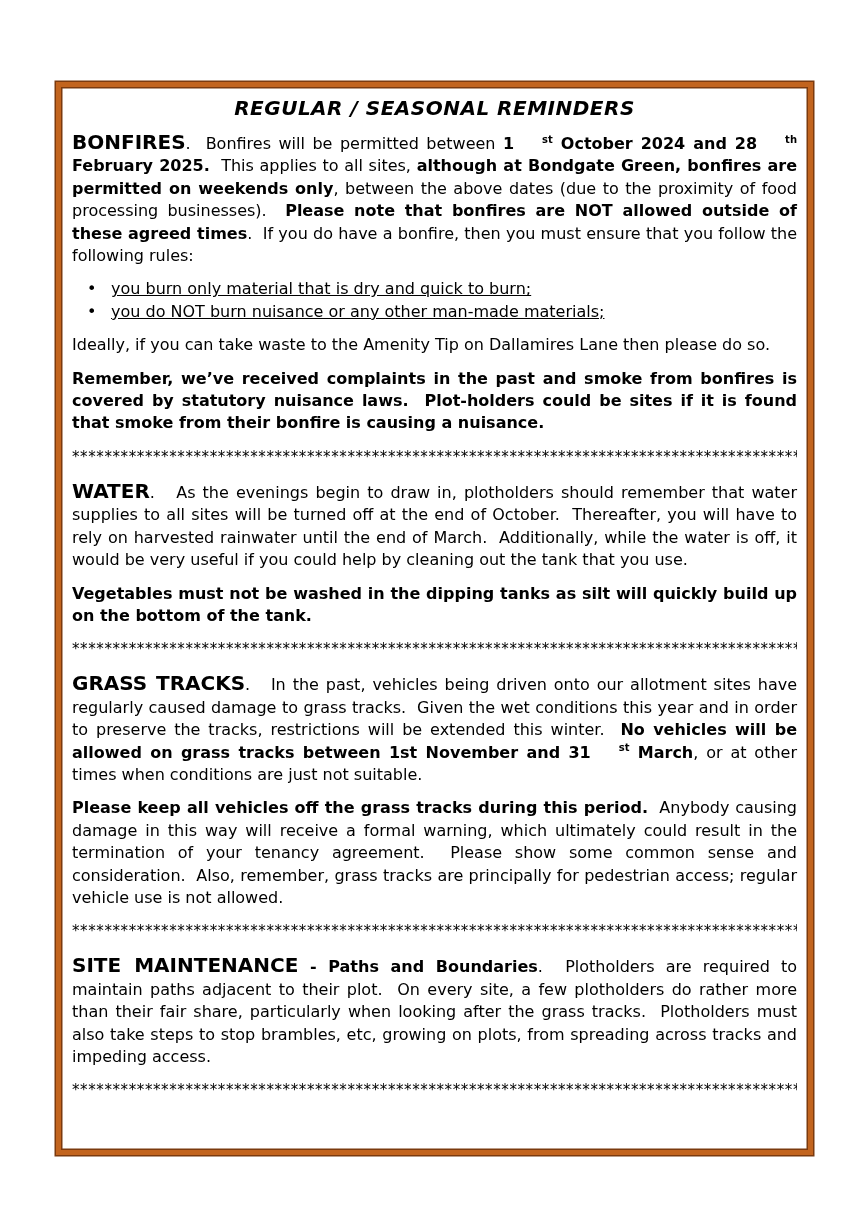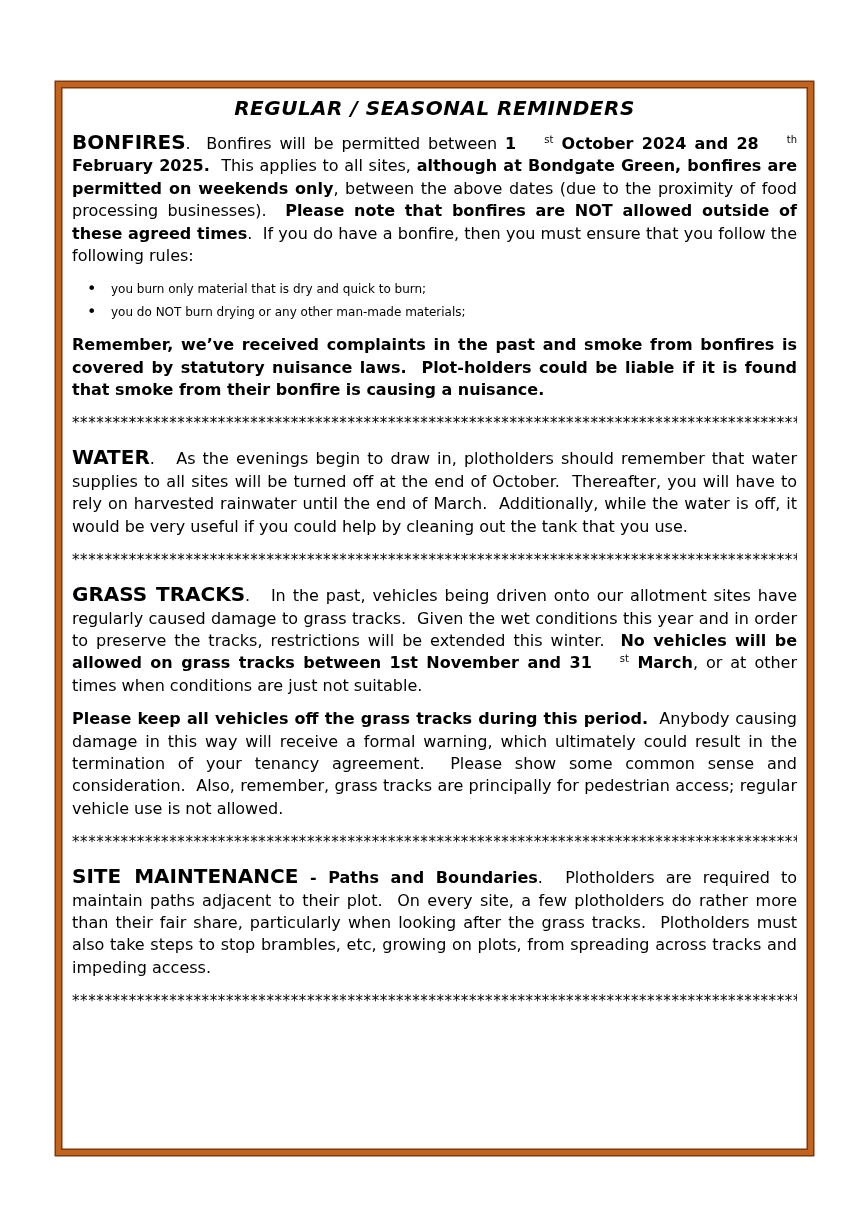--- a/index.html
+++ b/index.html
@@ -38,32 +38,33 @@
   }
   p.body{
     font-size:16px;
     line-height:22.4px;
     text-align:justify;
     white-space:pre-wrap;
     margin:0 0 11px 0;
   }
   .b{font-weight:bold;}
   .h{font-weight:bold;font-size:20px;}
-  sup.s{font-size:10px;line-height:0;font-weight:normal;margin-left:28px;}
+  sup.s{font-size:10px;line-height:0;font-weight:bold;margin-left:28px;}
   ul.bullets{
     list-style:none;
     margin:0 0 11px 0;
   }
   ul.bullets li{
     position:relative;
     padding-left:39px;
-    font-size:12px;
+    font-size:16px;
     line-height:22.4px;
     text-align:justify;
     white-space:pre-wrap;
+    text-decoration:underline;
   }
   ul.bullets li::before{
     content:"\2022";
     position:absolute;
     left:15px;top:0;
     font-size:16px;
   }
   .sep{
     font-size:15px;
     line-height:22px;
@@ -78,30 +79,32 @@
 
 <div class="page">
   <div class="frame">
 
     <h1 class="doc-title">REGULAR / SEASONAL REMINDERS</h1>
 
     <p class="body"><span class="h">BONFIRES</span><span>.  Bonfires will be permitted between </span><span class="b">1</span><sup class="s">st</sup><span class="b"> October 2024 and 28</span><sup class="s">th</sup><span class="b"> February 2025.</span><span>  This applies to all sites, </span><span class="b">although at Bondgate Green, bonfires are permitted on weekends only</span><span>, between the above dates (due to the proximity of food processing businesses).  </span><span class="b">Please note that bonfires are NOT allowed outside of these agreed times</span><span>.  If you do have a bonfire, then you must ensure that you follow the following rules:</span></p>
 
     <ul class="bullets">
       <li>you burn only material that is dry and quick to burn;</li>
-      <li>you do NOT burn drying or any other man-made materials;</li>
+      <li>you do NOT burn nuisance or any other man-made materials;</li>
     </ul>
 
+    <p class="body">Ideally, if you can take waste to the Amenity Tip on Dallamires Lane then please do so.</p>
 
-    <p class="body b">Remember, we’ve received complaints in the past and smoke from bonfires is covered by statutory nuisance laws.  Plot-holders could be liable if it is found that smoke from their bonfire is causing a nuisance.</p>
+    <p class="body b">Remember, we’ve received complaints in the past and smoke from bonfires is covered by statutory nuisance laws.  Plot-holders could be sites if it is found that smoke from their bonfire is causing a nuisance.</p>
 
     <div class="sep">******************************************************************************************</div>
 
     <p class="body"><span class="h">WATER</span><span>.   As the evenings begin to draw in, plotholders should remember that water supplies to all sites will be turned off at the end of October.  Thereafter, you will have to rely on harvested rainwater until the end of March.  Additionally, while the water is off, it would be very useful if you could help by cleaning out the tank that you use.</span></p>
 
+    <p class="body b">Vegetables must not be washed in the dipping tanks as silt will quickly build up on the bottom of the tank.</p>
 
     <div class="sep">******************************************************************************************</div>
 
     <p class="body"><span class="h">GRASS TRACKS</span><span>.   In the past, vehicles being driven onto our allotment sites have regularly caused damage to grass tracks.  Given the wet conditions this year and in order to preserve the tracks, restrictions will be extended this winter.  </span><span class="b">No vehicles will be allowed on grass tracks between 1st November and 31</span><sup class="s">st</sup><span class="b"> March</span><span>, or at other times when conditions are just not suitable.</span></p>
 
     <p class="body"><span class="b">Please keep all vehicles off the grass tracks during this period.</span><span>  Anybody causing damage in this way will receive a formal warning, which ultimately could result in the termination of your tenancy agreement.  Please show some common sense and consideration.  Also, remember, grass tracks are principally for pedestrian access; regular vehicle use is not allowed.</span></p>
 
     <div class="sep">******************************************************************************************</div>
 
     <p class="body"><span class="h">SITE MAINTENANCE</span><span class="b"> - </span><span class="b">Paths and Boundaries</span><span>.  Plotholders are required to maintain paths adjacent to their plot.  On every site, a few plotholders do rather more than their fair share, particularly when looking after the grass tracks.  Plotholders must also take steps to stop brambles, etc, growing on plots, from spreading across tracks and impeding access.</span></p>

